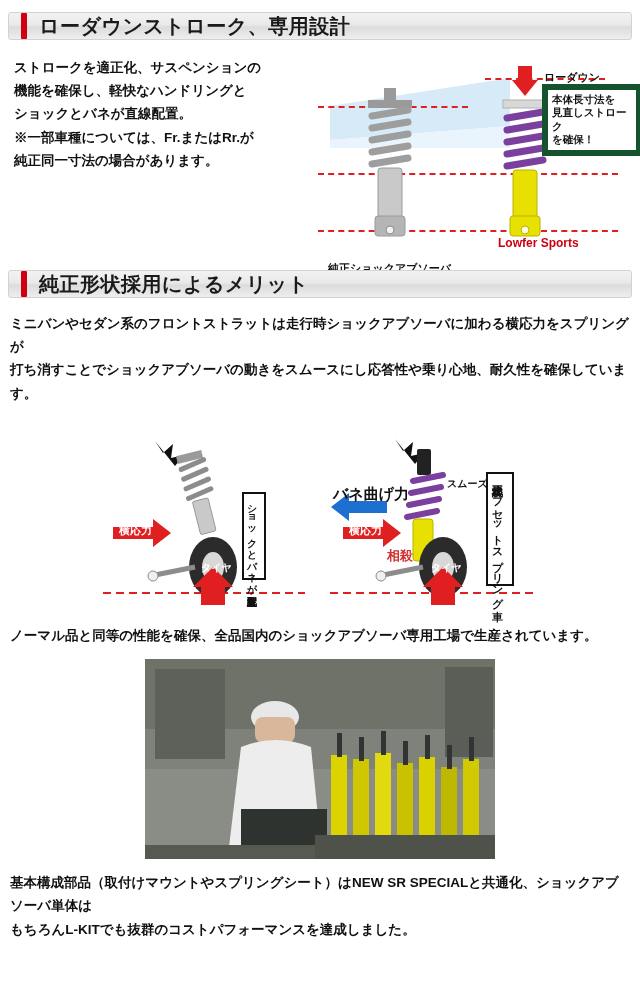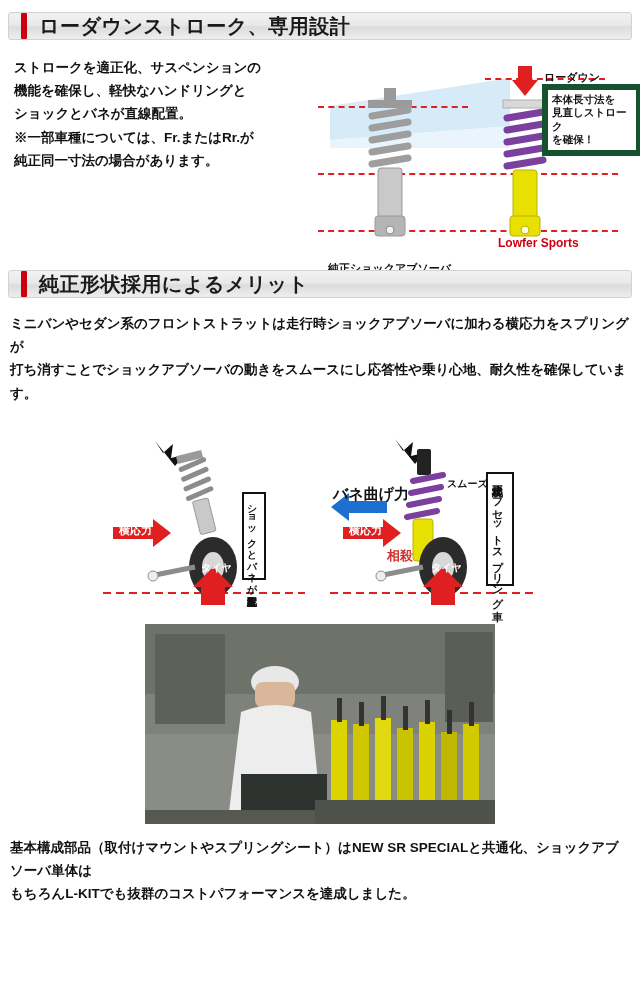--- a/index.html
+++ b/index.html
@@ -301,20 +301,21 @@
     <div class="cap-label" style="left:252px; top:132px; font-size:13px; color:#d03030;margin-left:40px;">相殺</div>
     <div class="cap-label" style="left:352px; top:62px; font-size:10px;text-align:right;">スムーズ</div>
 
     <div class="cap-label" style="left:106px; top:146px; color:#fff; font-size:10px;">タイヤ</div>
     <div class="cap-label" style="left:336px; top:146px; color:#fff; font-size:10px;">タイヤ</div>
 
     <div class="cap-label vert-label" style="left:396px; top:62px; font-size:11px; line-height:1.05;">純正形状オフセットスプリング車</div>
   </div>
 
   <div style="margin-top:14px;">
+    <div class="para">ノーマル品と同等の性能を確保、全品国内のショックアブソーバ専用工場で生産されています。</div>
   </div>
 
   <div id="photo">
     <svg width="350" height="200" style="position:absolute;left:0;top:0">
       <rect x="0" y="0" width="350" height="200" fill="#8a8d85"></rect>
       <rect x="0" y="0" width="350" height="70" fill="#6e7269"></rect>
       <rect x="0" y="70" width="350" height="40" fill="#7e827a"></rect>
 
       <rect x="10" y="10" width="70" height="90" fill="#5d6159"></rect>
       <rect x="300" y="8" width="48" height="90" fill="#5a5e56"></rect>

